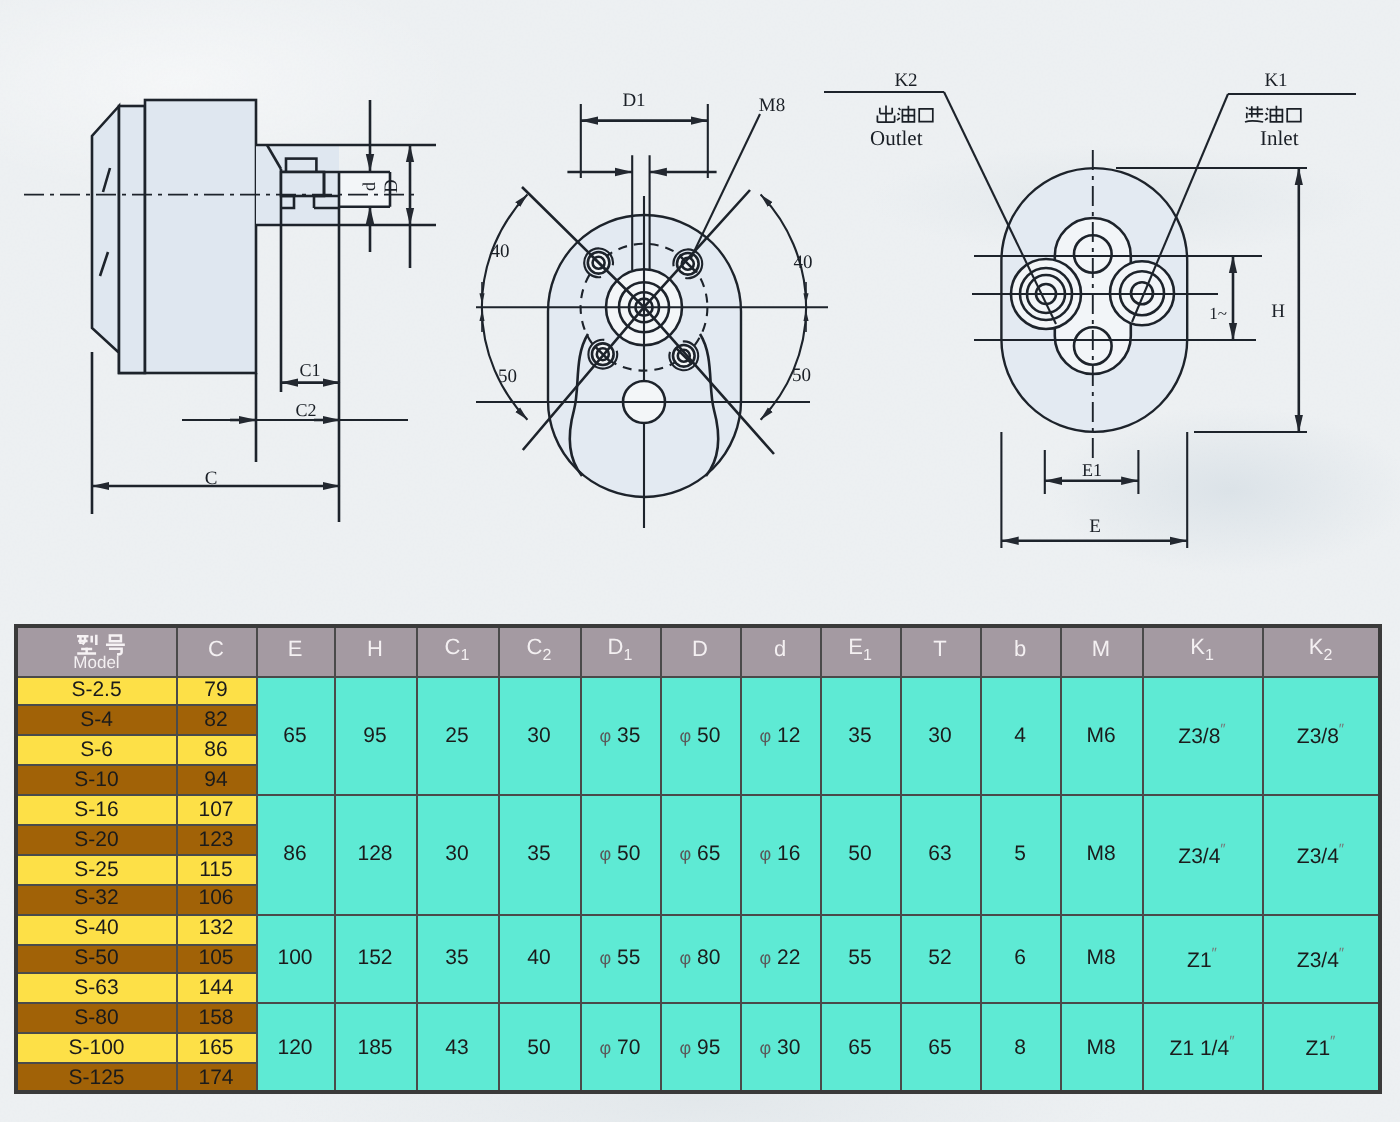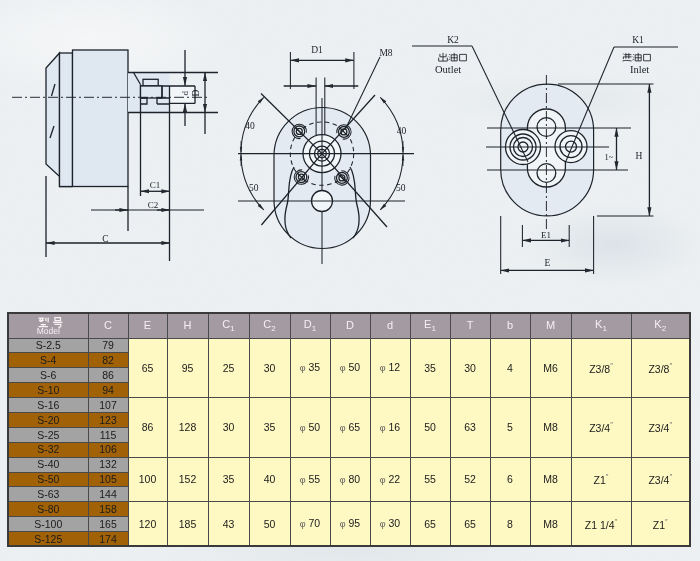--- a/index.html
+++ b/index.html
@@ -13,22 +13,22 @@
 #eef1f3}
 svg{position:absolute;left:0;top:0}
 table{position:absolute;left:7px;top:312px;width:683px;border-collapse:collapse;table-layout:fixed;
  font-family:"Liberation Sans",sans-serif;color:#1b1b1b}
 td,th{border:1px solid #4a4a4a;padding:0;text-align:center;vertical-align:middle;font-weight:normal;
  font-size:10.5px;line-height:1;overflow:hidden}
 table{border:2px solid #3a3a3a}
 thead th{background:#a49aa2;color:#f4f0f2;font-size:11px}
 tbody tr{height:14.9px}
 tr.alt td.s{background:#a16207}
-td.s{background:#a3a3a3}
-td.m{background:#fef9c3}
+td.s{background:#fde047}
+td.m{background:#5eead4}
 sub{font-size:8px}
 i{font-style:normal;font-size:9px;color:#5a5a5a}
 .qq{font-size:7.5px;vertical-align:super;color:#777}
 </style>
 </head>
 <body>
 
 <div id="bg"></div>
 <svg width="700" height="561" viewBox="0 0 700 561">
 <defs>

